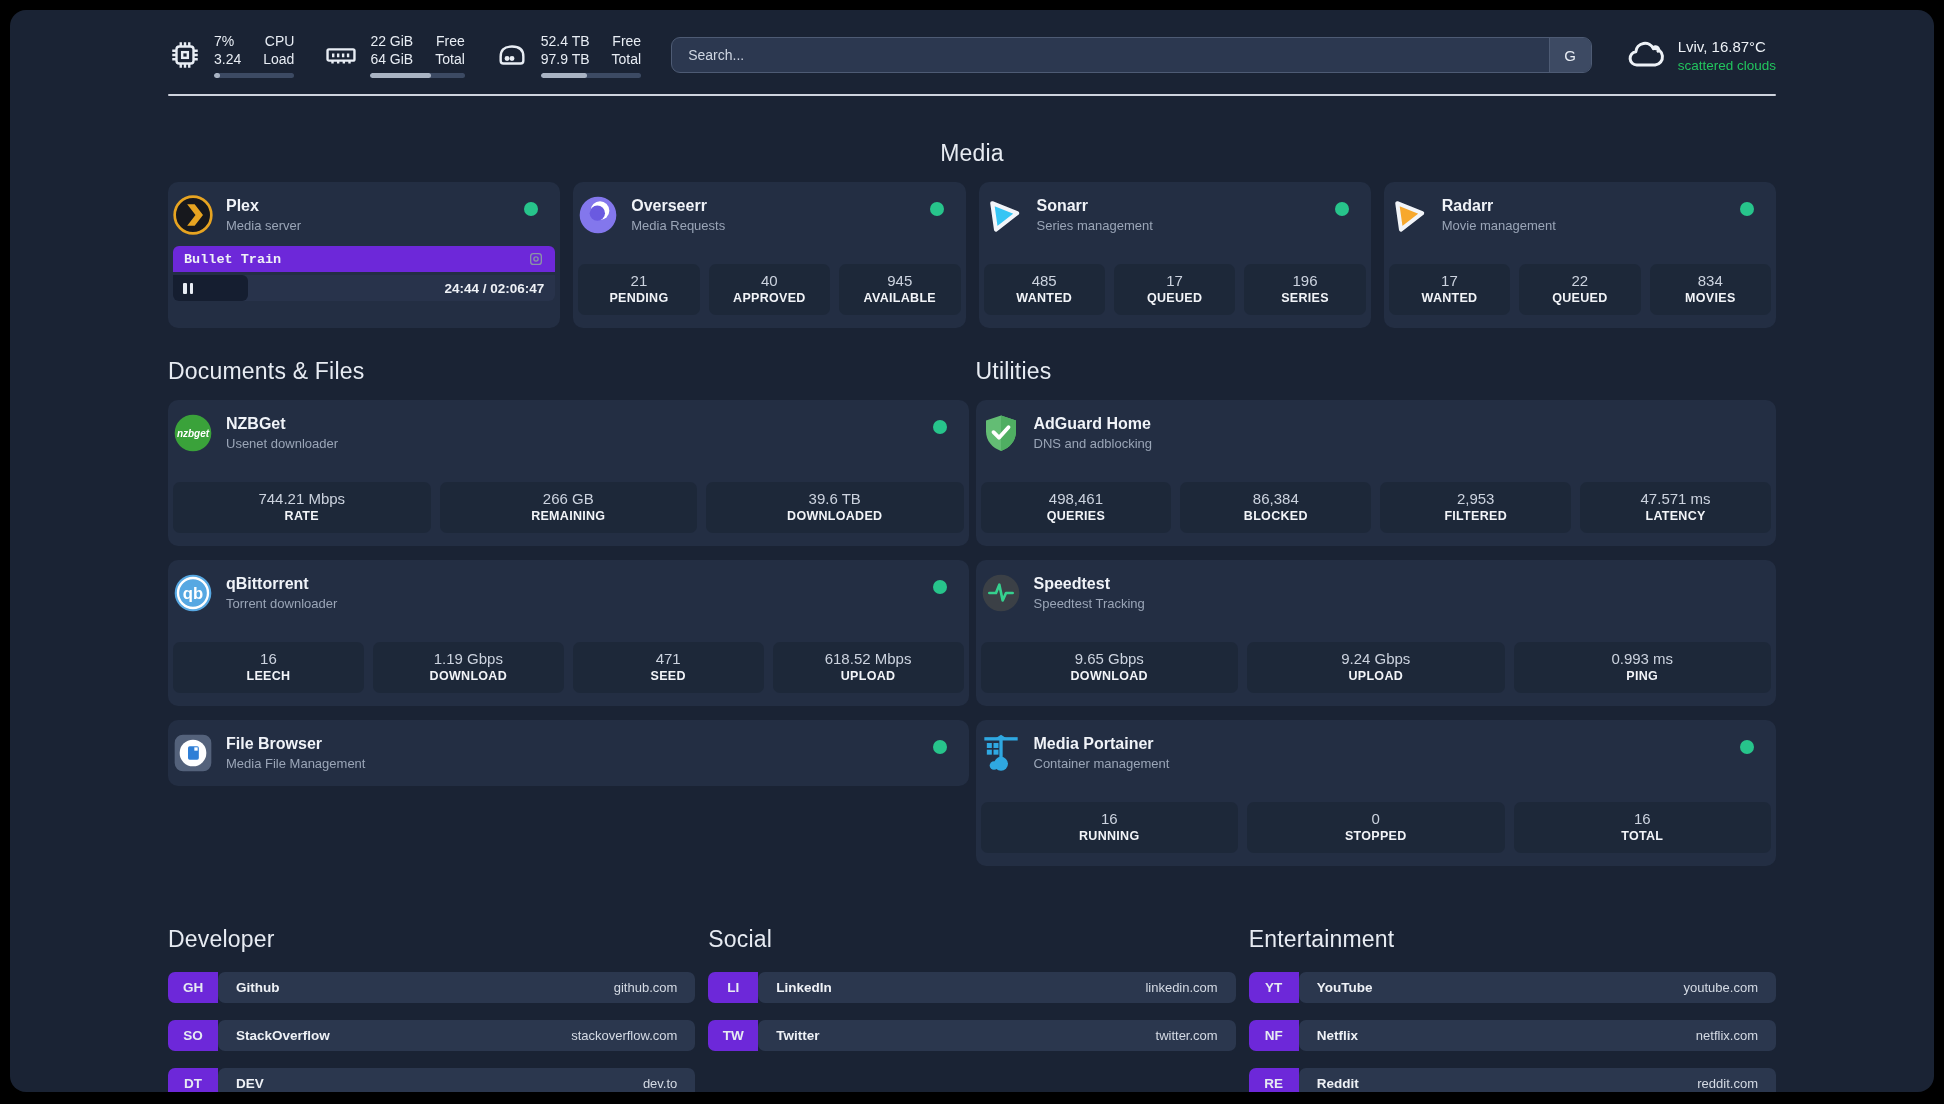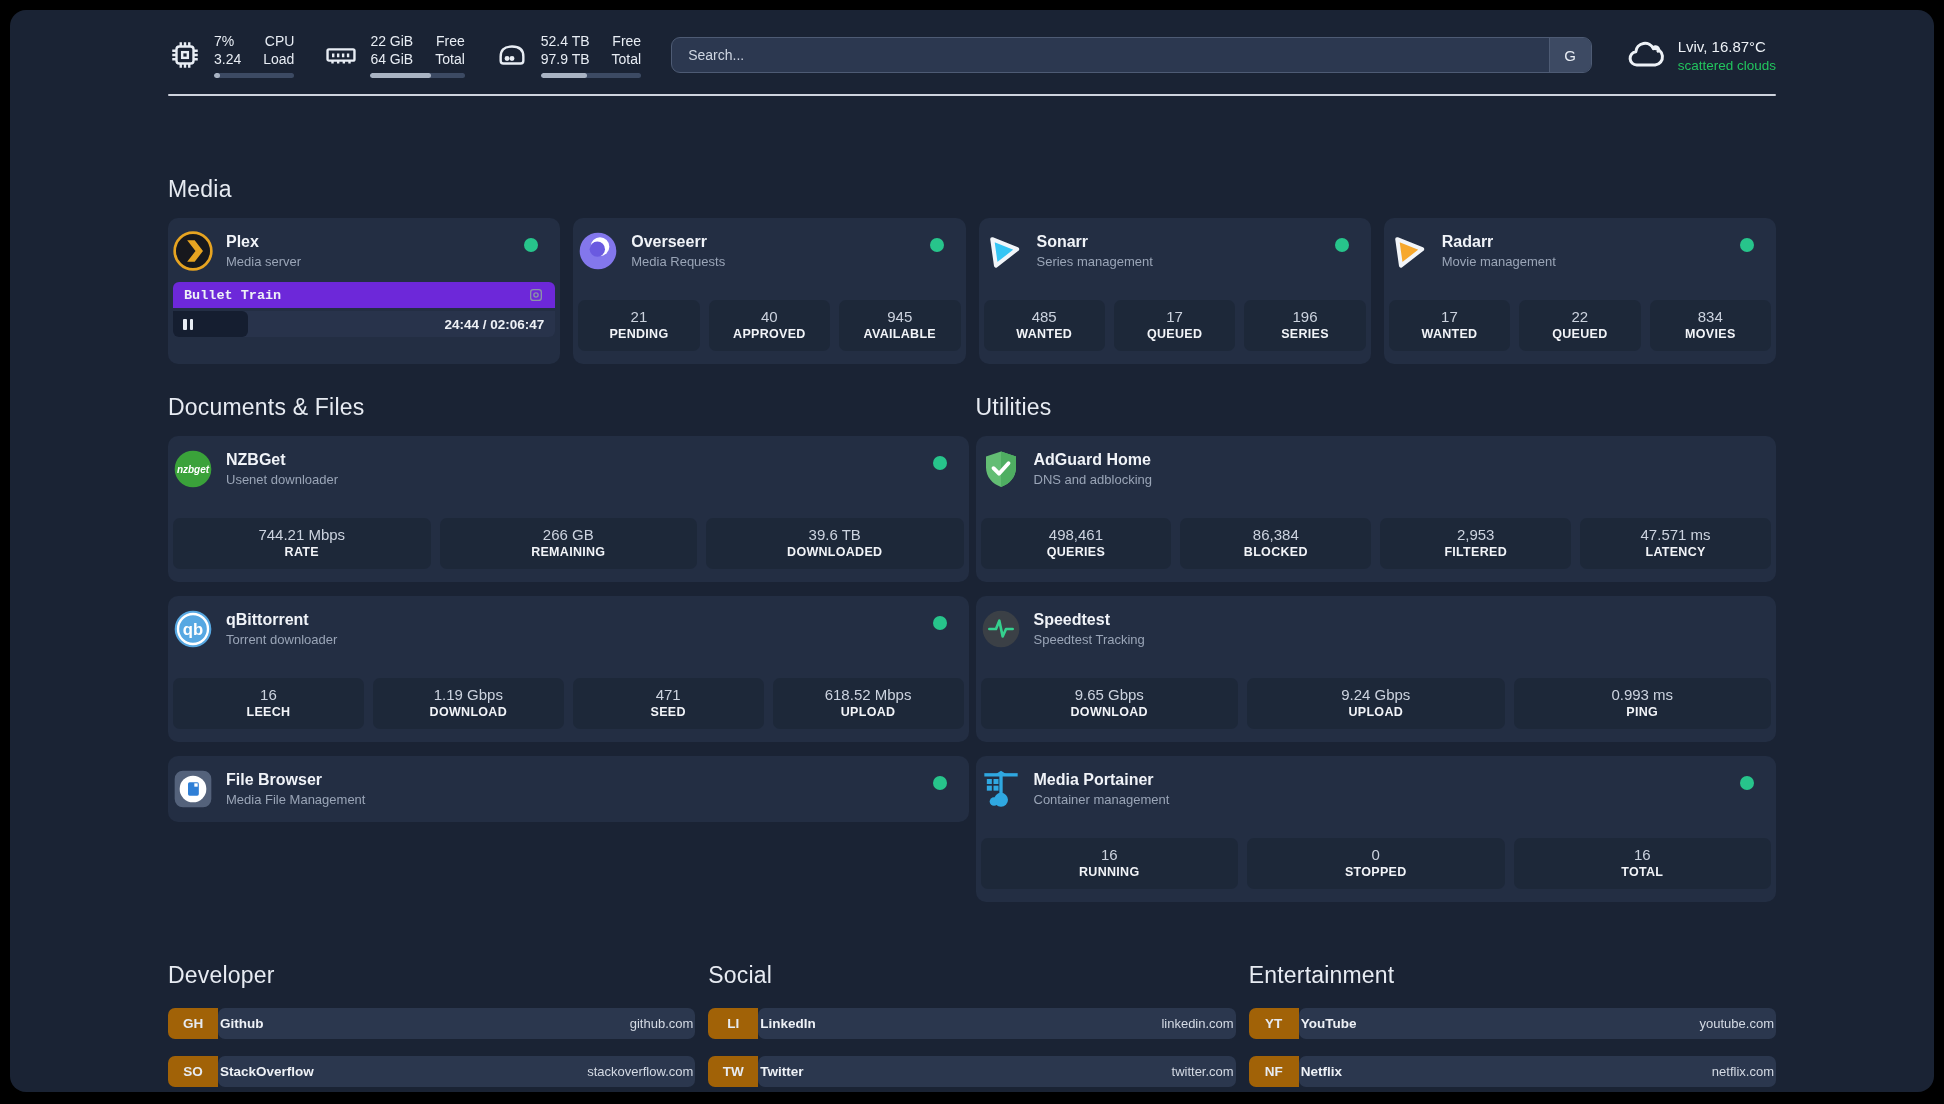--- a/index.html
+++ b/index.html
@@ -33,21 +33,21 @@
   .weather { display:flex; align-items:center; gap:12px; }
   .weather-icon { width:40px; height:40px; color:#eef2f7; }
   .weather-icon svg { width:100%; height:100%; }
   .weather-l1 { font-size:15px; color:#eef2f7; line-height:20px; }
   .weather-l2 { font-size:13.5px; color:#22c55e; line-height:17px; }
 
   .divider { margin-top:16px; height:2px; background:#dde3ec; border-radius:1px; opacity:.92; }
 
   
   .sec-title { font-size:23px; font-weight:500; color:#e7ebf2; letter-spacing:.2px; }
-  .t-media { margin-top:80px; }
+  .t-media { margin-top:44px;text-align:center; }
   .t-row2 { margin-top:30px; }
   .t-links { margin-top:60px; }
 
   
   .grid4 { display:grid; grid-template-columns:repeat(4,1fr); gap:13px; margin-top:15px; }
   .grid2 { display:grid; grid-template-columns:1fr 1fr; gap:7px; }
   .col-stack { display:flex; flex-direction:column; gap:14px; margin-top:15px; }
   .card { background:#232e43; border-radius:10px; padding:13px 5px; position:relative; cursor:pointer; }
   .card-head { display:flex; align-items:center; gap:13px; }
   .svc-icon { width:40px; height:40px; flex:0 0 auto; }
@@ -73,25 +73,25 @@
                  display:flex; align-items:center; padding-left:10px; }
   .pause-icon { display:flex; gap:3px; }
   .pause-icon i { display:block; width:3.5px; height:11px; background:#e8edf4; border-radius:1px; }
   .player-time { position:absolute; right:11px; top:50%; transform:translateY(-50%);
                  font-size:13.5px; font-weight:700; color:#eef1f6; }
 
   
   .links-grid { display:grid; grid-template-columns:repeat(3,1fr); gap:13px; }
   .bm-list { display:flex; flex-direction:column; gap:17px; margin-top:19px; }
   .bm { display:flex; height:31px; cursor:pointer; }
-  .bm-tag { width:50px; flex:0 0 auto; background:#a16207; border-radius:7px 0 0 7px;
+  .bm-tag { width:50px; flex:0 0 auto; background:#6d28d9; border-radius:7px 0 0 7px;
             display:flex; align-items:center; justify-content:center;
             font-size:13.5px; font-weight:700; color:#e6ebf2; }
   .bm-row { flex:1; background:#2b374e; border-radius:7px; display:flex; align-items:center;
-            justify-content:space-between; padding:0 2px; }
+            justify-content:space-between; padding:0 18px; }
   .bm-name { font-size:13.5px; font-weight:700; color:#eef1f6; }
   .bm-url { font-size:13px; color:#d4dae4; }
 
   .icon-text { font-weight:700; }
 </style>
 </head>
 <body>
 
 <div class="frame">
 <div class="content">

